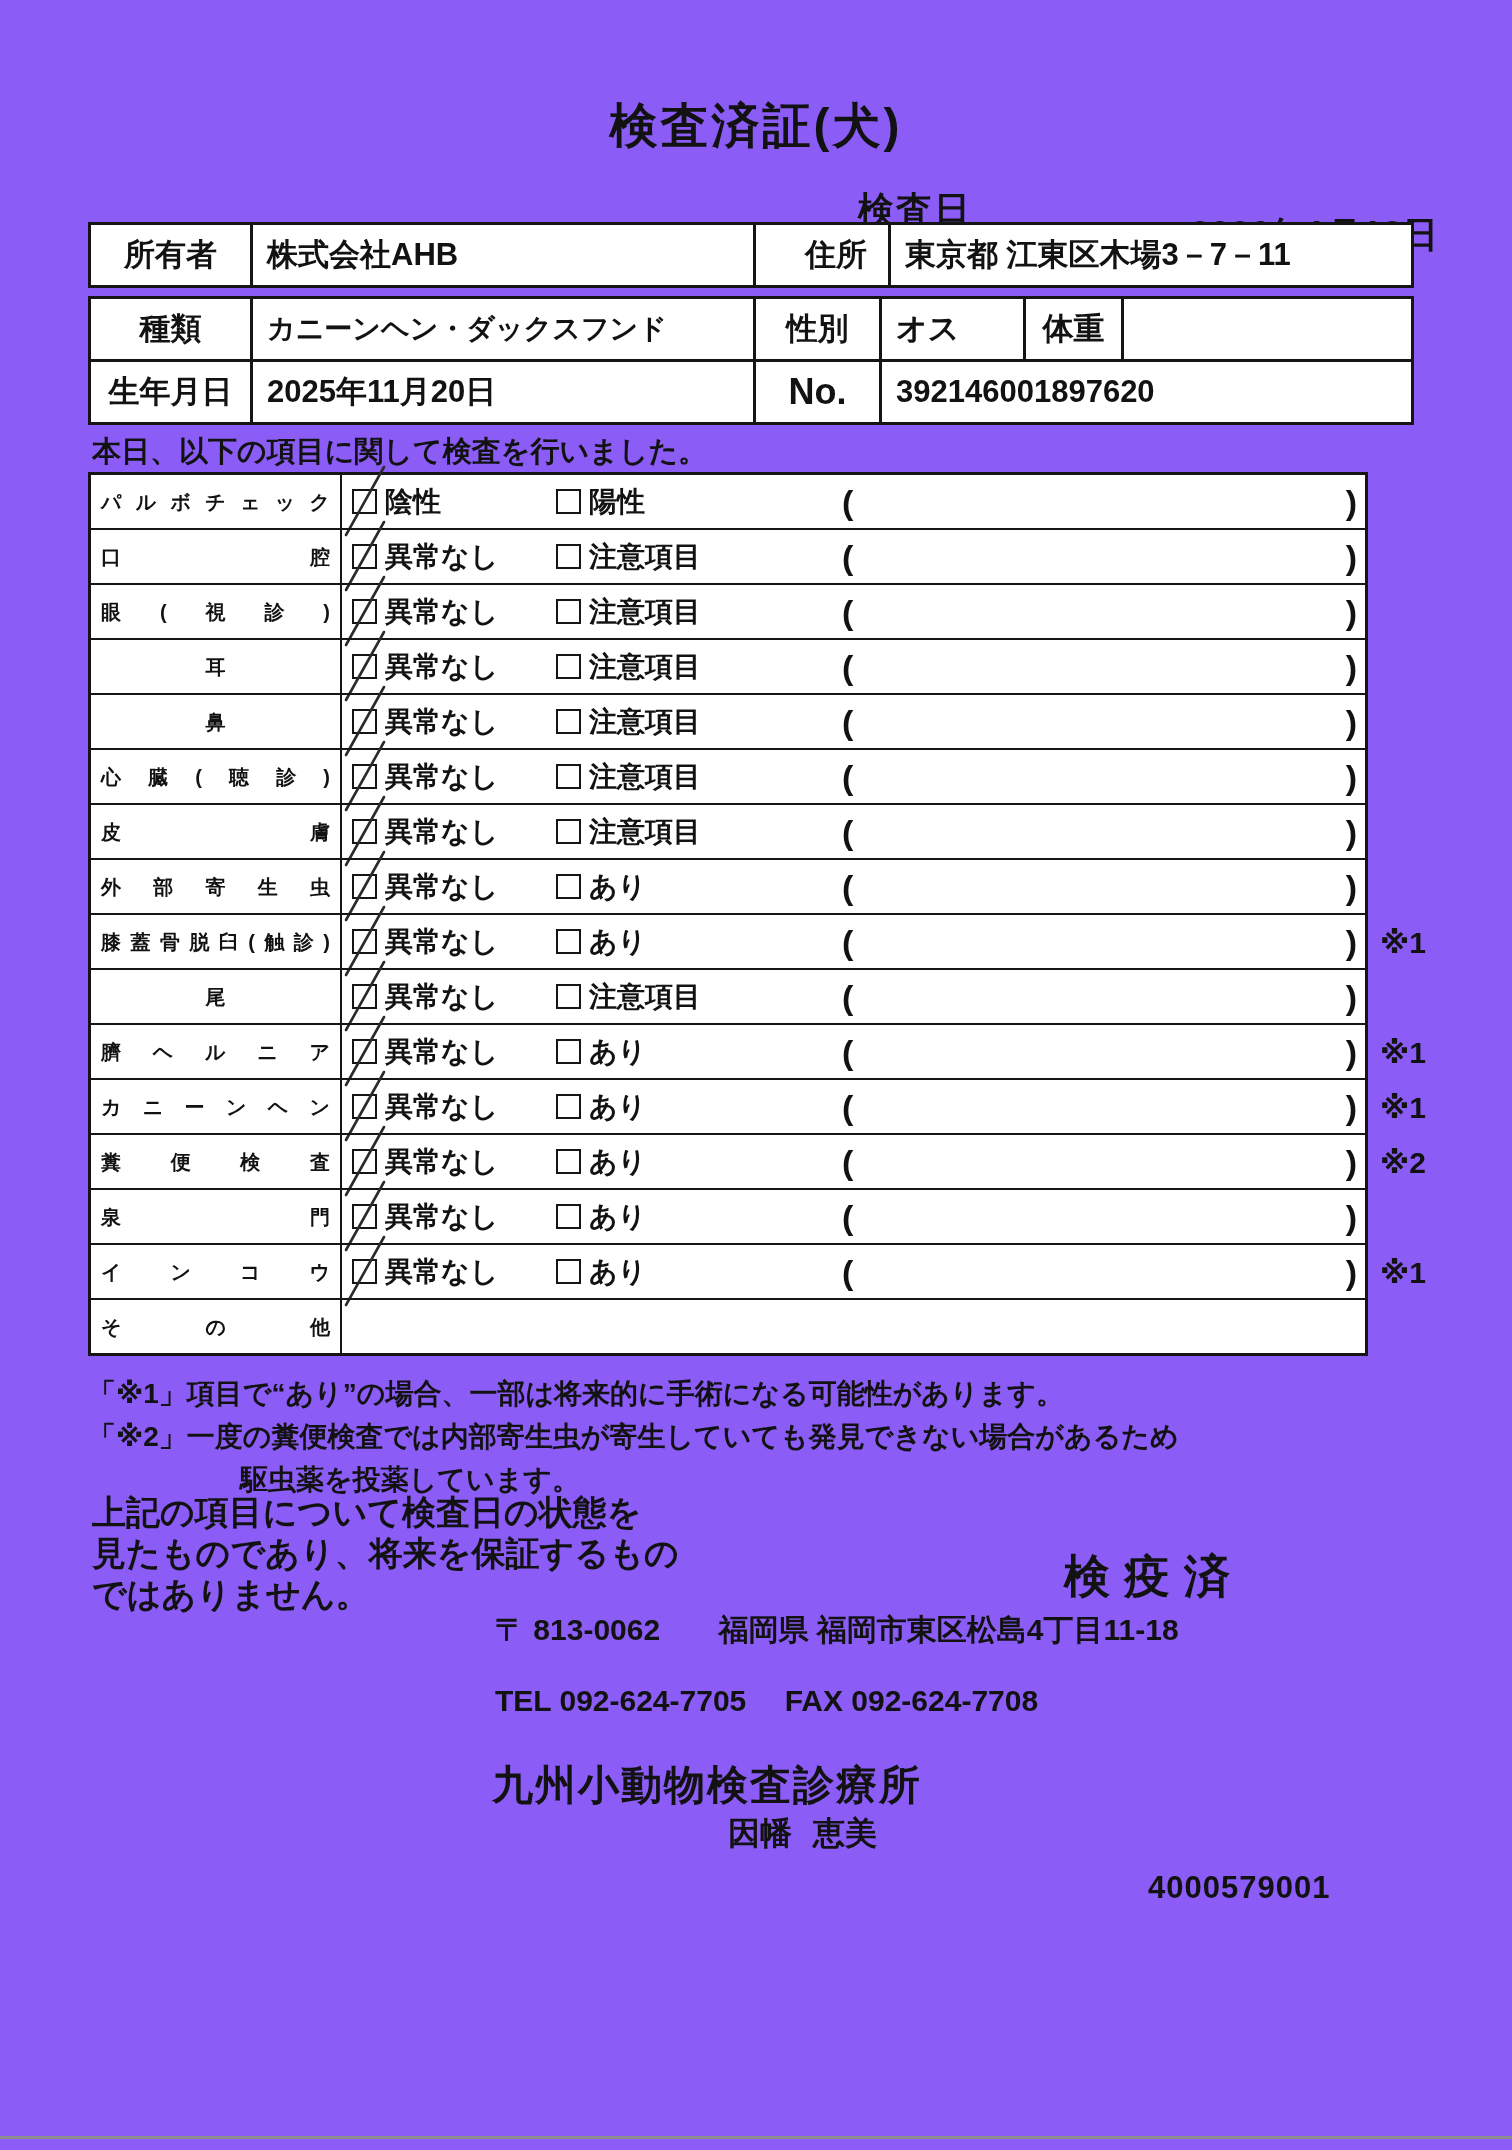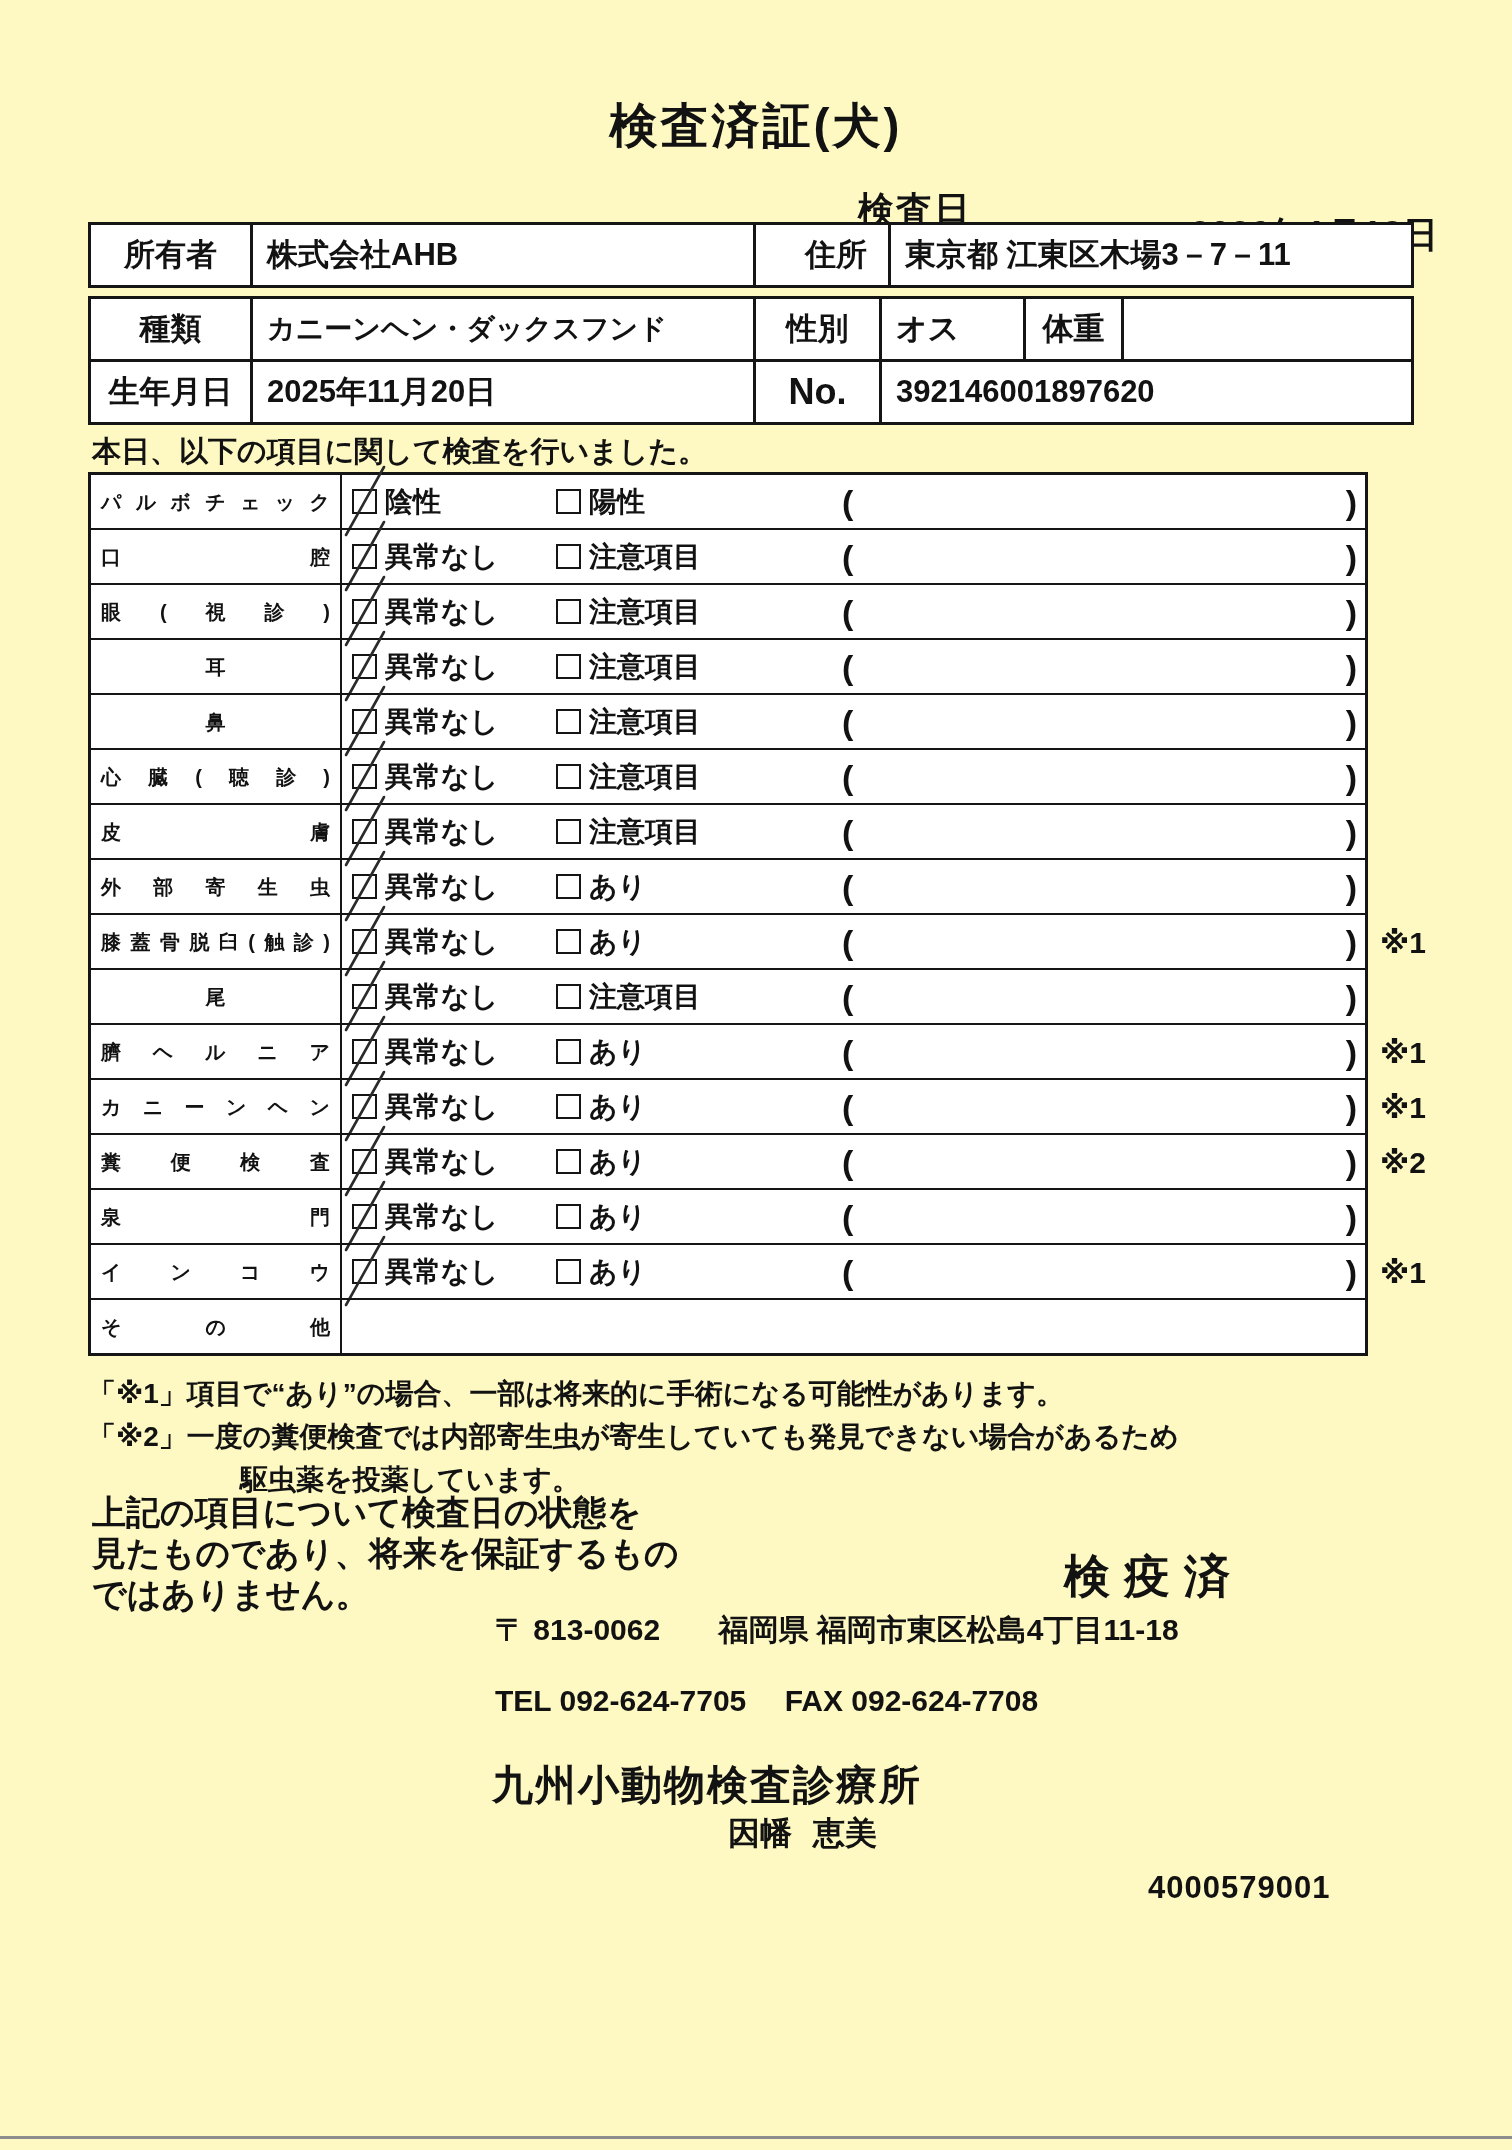--- a/index.html
+++ b/index.html
@@ -1,20 +1,20 @@
 <!DOCTYPE html>
 <html><head>
 <meta charset="utf-8">
 <style>
   html,body{margin:0;padding:0;background:#e8e8e8;}
   .page{
     position:relative;
     width:1512px;height:2150px;
     margin:0 auto;
-    background:#fef9c3;
+    background:#8b5cf6;
     font-family:"Liberation Sans","DejaVu Sans",sans-serif;
     color:#121212;
     overflow:hidden;
   }
   .abs{position:absolute;}
   
   .title{
     top:94px;left:0;width:100%;
     text-align:center;
     font-size:48px;font-weight:700;letter-spacing:3px;

